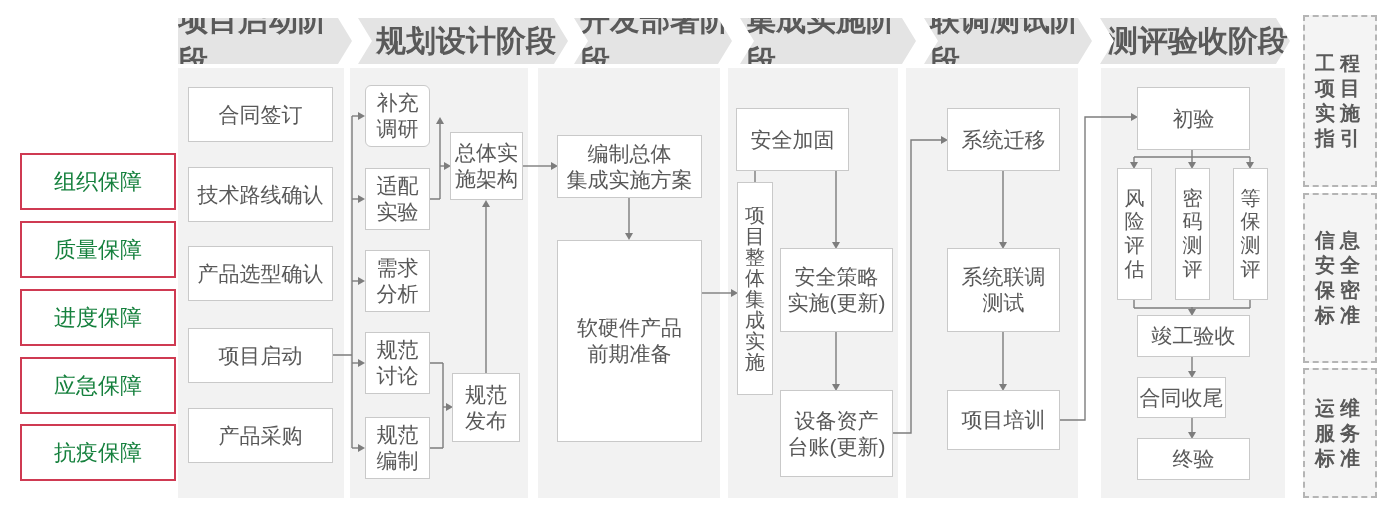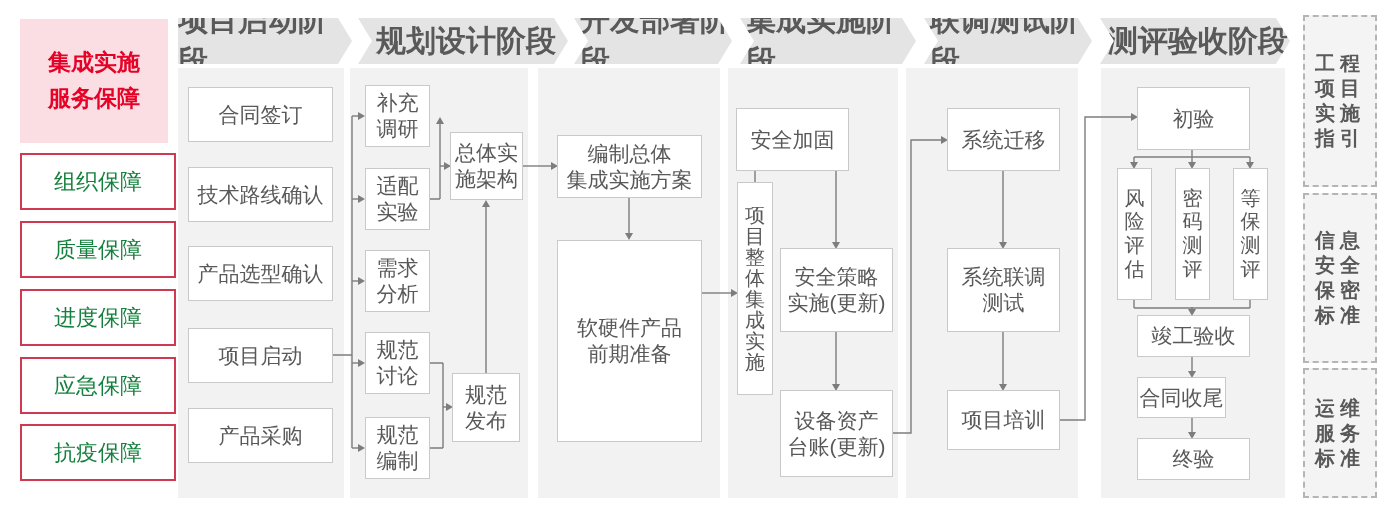--- a/index.html
+++ b/index.html
@@ -117,35 +117,33 @@
   <div class="band" style="left:740px;width:176px;">
       <span>集成实施阶段</span>
     </div>
   <div class="band" style="left:924px;width:168px;">
       <span>联调测试阶段</span>
     </div>
   <div class="band" style="left:1100px;width:190px;">
       <span>测评验收阶段</span>
     </div>
 
-  <div class="side-title">集成实施
-服务保障</div>
   <div class="side-item" style="top:153px;">组织保障</div>
   <div class="side-item" style="top:221px;">质量保障</div>
   <div class="side-item" style="top:289px;">进度保障</div>
   <div class="side-item" style="top:357px;">应急保障</div>
   <div class="side-item" style="top:424px;">抗疫保障</div>
 
   <div class="box" style="left:188px;top:87px;width:145px;height:55px;">合同签订</div>
   <div class="box" style="left:188px;top:167px;width:145px;height:55px;">技术路线确认</div>
   <div class="box" style="left:188px;top:246px;width:145px;height:55px;">产品选型确认</div>
   <div class="box" style="left:188px;top:328px;width:145px;height:55px;">项目启动</div>
   <div class="box" style="left:188px;top:408px;width:145px;height:55px;">产品采购</div>
 
-  <div class="box" style="left:365px;top:85px;width:65px;height:62px;">补充
+  <div class="box" style="left:365px;top:85px;width:65px;height:62px;border-radius:6px;">补充
 调研</div>
   <div class="box" style="left:365px;top:168px;width:65px;height:62px;">适配
 实验</div>
   <div class="box" style="left:365px;top:250px;width:65px;height:62px;">需求
 分析</div>
   <div class="box" style="left:365px;top:332px;width:65px;height:62px;">规范
 讨论</div>
   <div class="box" style="left:365px;top:417px;width:65px;height:62px;">规范
 编制</div>
   <div class="box" style="left:450px;top:132px;width:73px;height:68px;">总体实

